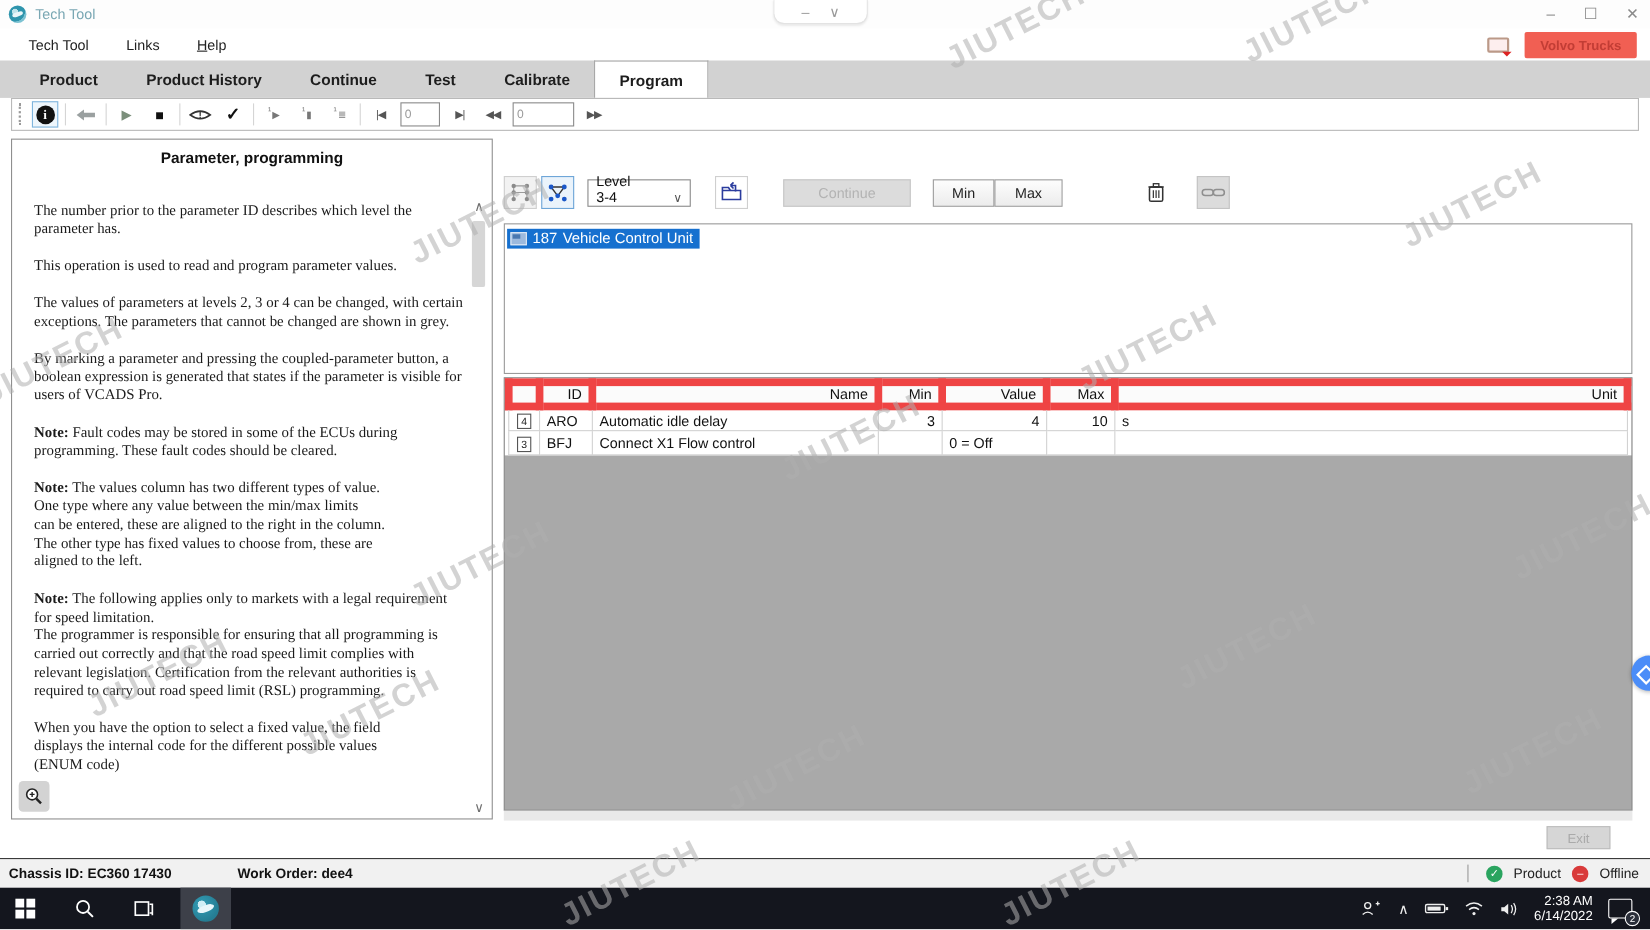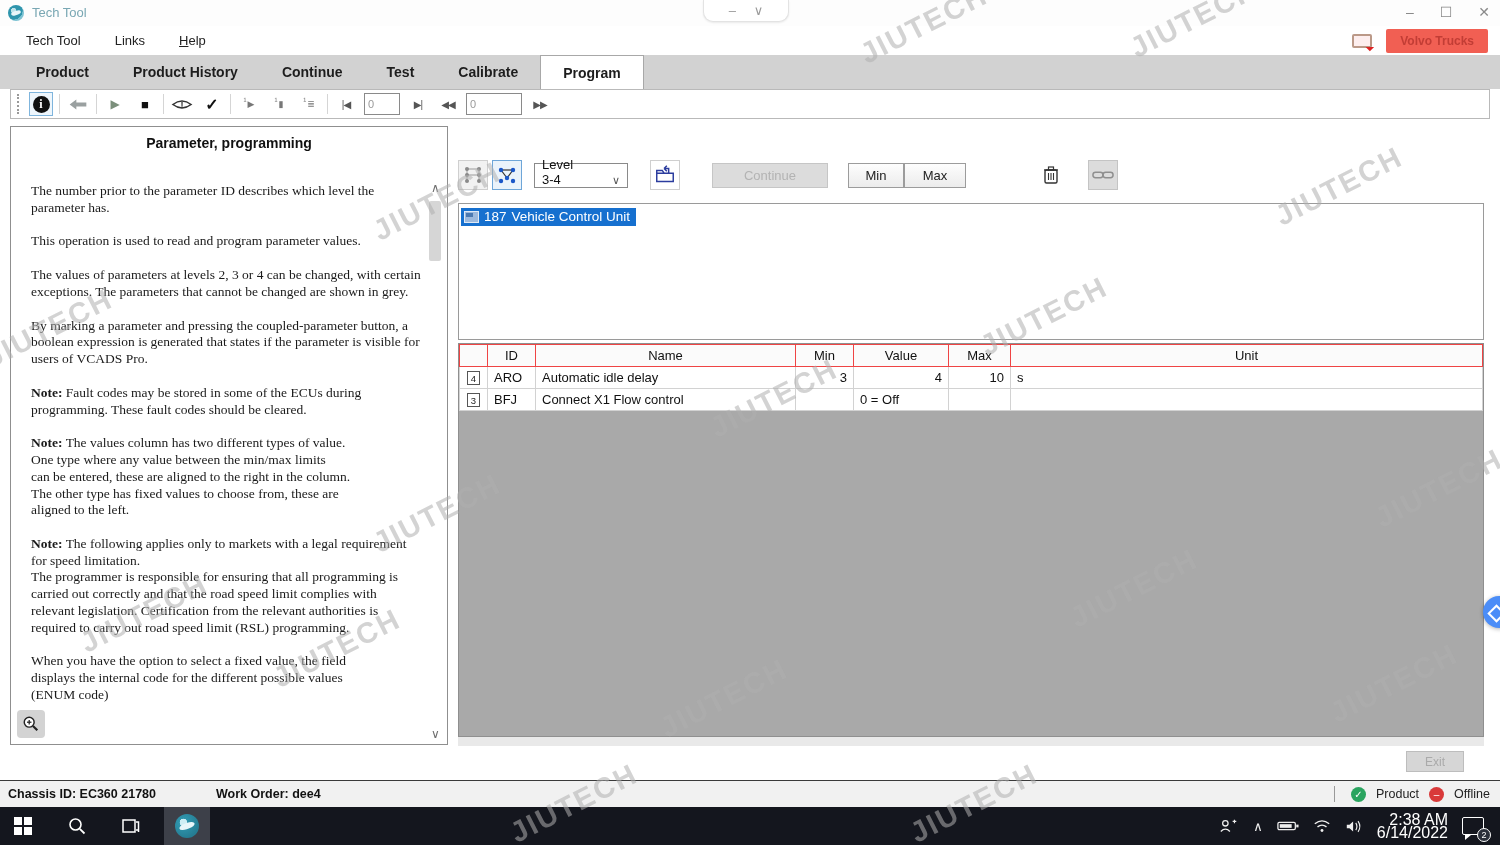--- a/index.html
+++ b/index.html
@@ -90,21 +90,21 @@
   .ecu-box { position:absolute; left:458px; top:203px; width:1026px; height:137px; background:#fff;
              border:1px solid #9a9a9a; padding:4px 2px; }
   .ecu-row { display:inline-flex; align-items:center; gap:5px; background:#1670cf; color:#fff;
              font-size:13.5px; padding:1px 6px 2px 3px; cursor:pointer; }
   .ecu-ico { width:15px; height:12px; background:#9cb9dd; border:1px solid #dfe9f5; position:relative; }
   .ecu-ico::after { content:""; position:absolute; left:1px; top:1px; right:5px; height:4px; background:#4a78b0; }
 
   .table-zone { position:absolute; left:458px; top:343px; width:1026px; height:394px; background:#a9a9a9;
                 border:1px solid #8f8f8f; }
   table.params { border-collapse:collapse; width:100%; font-size:13px; color:#111; background:#fff; table-layout:fixed; }
-  table.params th { font-weight:normal; text-align:center; background:#fbfbfb; border:1px solid #ef4444;
+  table.params th { font-weight:normal; text-align:right; background:#fbfbfb; border:7px solid #ef4444;
                     height:22px; padding:0 6px; }
   table.params td { border:1px solid #d2d2d2; height:22px; padding:0 6px; white-space:nowrap; overflow:hidden; }
   table.params .c-lvl { width:28px; } .c-id { width:48px; } .c-name { width:260px; }
   .c-min { width:58px; } .c-val { width:95px; } .c-max { width:62px; } .c-unit { width:auto; }
   td.num { text-align:right; }
   .lvl-box { display:inline-block; width:13px; height:14px; border:1px solid #555; font-size:9.5px;
              line-height:13px; text-align:center; color:#222; background:#fff; }
   .hscroll { position:absolute; left:458px; top:737px; width:1026px; height:9px; background:#e9e9e9; }
 
   .exit-btn { position:absolute; left:1406px; top:751px; width:58px; height:21px; background:#d6d6d6;
@@ -127,21 +127,21 @@
   .tb-tile { width:46px; height:38px; display:flex; align-items:center; justify-content:center; cursor:pointer; }
   .tb-tile.active { background:#3d4049; }
   .win-logo { display:grid; grid-template-columns:8px 8px; grid-template-rows:8px 8px; gap:2px; }
   .win-logo i { background:#fff; }
   .tt-tile-icon { width:24px; height:24px; border-radius:50%;
        background:radial-gradient(circle at 35% 35%, #cfeef5 16%, #2f95ad 18%, #257d93 70%); position:relative; }
   .tt-tile-icon::after { content:""; position:absolute; left:4px; top:9px; width:16px; height:6px;
        background:#e8f6fa; border-radius:50%/60%; transform:rotate(-20deg); }
   .tray { position:absolute; right:6px; display:flex; align-items:center; gap:14px; color:#eee; }
   .tray .glyph { font-size:13px; }
-  .clock { text-align:right; font-size:16px; line-height:13px; color:#fff; }
+  .clock { text-align:right; font-size:12px; line-height:13px; color:#fff; }
   .notif { position:relative; width:22px; height:18px; border:1.5px solid #fff; border-radius:2px; }
   .notif::after { content:""; position:absolute; left:2px; bottom:-6px; width:0; height:0;
        border-top:5px solid #fff; border-right:6px solid transparent; }
   .notif-badge { position:absolute; right:-7px; bottom:-7px; width:14px; height:14px; border-radius:50%;
        background:#2b2f3a; border:1px solid #fff; color:#fff; font-size:9px; display:flex;
        align-items:center; justify-content:center; }
 
   
   .float-blue { position:absolute; right:-15px; top:596px; width:32px; height:32px; border-radius:50%;
        background:#4b8df8; box-shadow:0 1px 4px rgba(0,0,0,.3); cursor:pointer; }
@@ -404,21 +404,21 @@
           </tr>
       </tbody>
     </table>
   </div>
   <div class="hscroll"></div>
 
   <button class="exit-btn">Exit</button>
 
   <div class="statusbar">
     <div class="sb-left">
-      <span>Chassis ID: EC360 21780</span>
+      <span>Chassis ID: EC360 17430</span>
       <span>Work Order: dee4</span>
     </div>
     <div class="sb-right">
       <div class="sb-sep"></div>
       <span class="dot green">✓</span>
       <span class="sb-label">Product</span>
       <span class="dot red">–</span>
       <span class="sb-label">Offline</span>
     </div>
   </div>

